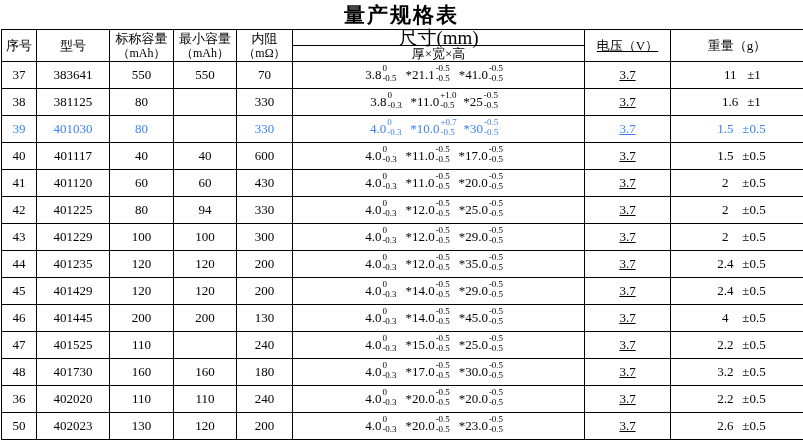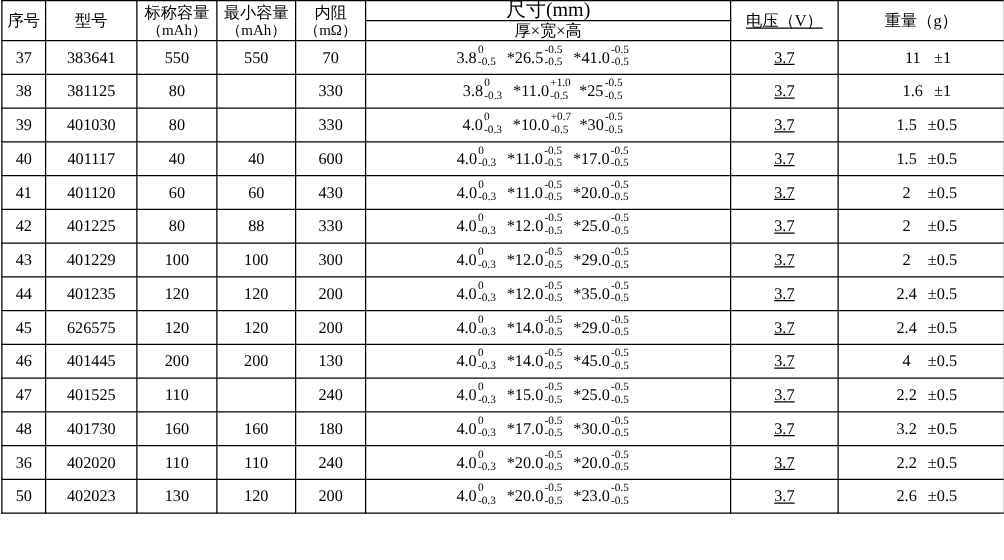--- a/index.html
+++ b/index.html
@@ -45,21 +45,21 @@
     font-size: 13px;
     padding: 0;
   }
   thead td {
     font-weight: normal;
     font-size: 13px;
     line-height: 15px;
     padding: 2px 1px;
   }
   thead td.dim-head {
-    font-size: 16px;
+    font-size: 19px;
     margin-left: 20px;
   }
   tbody td {
     height: 26px;
     font-size: 13px;
   }
   td.col-seq { width: 34px; }
   td.col-model { width: 72px; }
   td.col-nom { width: 63px; margin-left: 23px; }
   td.col-min { width: 62px; }
@@ -102,34 +102,35 @@
   .wt-cell {
     text-align: left;
     padding-left: 26px;
     white-space: nowrap;
   }
   .wt-val {
     display: inline-block;
     min-width: 34px;
   }
   .row-hl td {
-    color: #000000;
+    color: #3b82f6;
   }
   .hdr-sub {
     display: block;
     font-size: 12px;
     line-height: 14px;
     text-align: center;
   }
 </style>
 </head>
 <body>
 
 <div class="page">
 
+  <div class="doc-title">量产规格表</div>
 
   <table class="spec">
     <thead>
       <tr>
         <td class="col-seq" rowspan="2">序号</td>
         <td class="col-model" rowspan="2">型号</td>
         <td class="col-nom" rowspan="2">
           <span>标称容量</span>
           <span class="hdr-sub">（mAh）</span>
         </td>
@@ -149,21 +150,21 @@
         <td class="col-dim">厚×宽×高</td>
       </tr>
     </thead>
     <tbody id="tbody">
         <tr>
           <td class="col-seq">37</td>
           <td class="col-model">383641</td>
           <td class="col-nom">550</td>
           <td class="col-min">550</td>
           <td class="col-ir">70</td>
-          <td class="col-dim dim-cell"><span>3.8</span><span class="tol"><span class="up">0</span><span class="dn">-0.5</span></span><span>*26.5</span><span class="tol"><span class="up">-0.5</span><span class="dn">-0.5</span></span><span>*41.0</span><span class="tol"><span class="up">-0.5</span><span class="dn">-0.5</span></span></td>
+          <td class="col-dim dim-cell"><span>3.8</span><span class="tol"><span class="up">0</span><span class="dn">-0.5</span></span><span>*21.1</span><span class="tol"><span class="up">-0.5</span><span class="dn">-0.5</span></span><span>*41.0</span><span class="tol"><span class="up">-0.5</span><span class="dn">-0.5</span></span></td>
           <td class="col-volt">3.7</td>
           <td class="col-weight wt-cell"><span class="wt-val">11</span><span>±1</span></td>
         </tr>
         <tr>
           <td class="col-seq">38</td>
           <td class="col-model">381125</td>
           <td class="col-nom">80</td>
           <td class="col-min"></td>
           <td class="col-ir">330</td>
           <td class="col-dim dim-cell"><span>3.8</span><span class="tol"><span class="up">0</span><span class="dn">-0.3</span></span><span>*11.0</span><span class="tol"><span class="up">+1.0</span><span class="dn">-0.5</span></span><span>*25</span><span class="tol"><span class="up">-0.5</span><span class="dn">-0.5</span></span></td>
@@ -197,21 +198,21 @@
           <td class="col-min">60</td>
           <td class="col-ir">430</td>
           <td class="col-dim dim-cell"><span>4.0</span><span class="tol"><span class="up">0</span><span class="dn">-0.3</span></span><span>*11.0</span><span class="tol"><span class="up">-0.5</span><span class="dn">-0.5</span></span><span>*20.0</span><span class="tol"><span class="up">-0.5</span><span class="dn">-0.5</span></span></td>
           <td class="col-volt">3.7</td>
           <td class="col-weight wt-cell"><span class="wt-val">2</span><span>±0.5</span></td>
         </tr>
         <tr>
           <td class="col-seq">42</td>
           <td class="col-model">401225</td>
           <td class="col-nom">80</td>
-          <td class="col-min">88</td>
+          <td class="col-min">94</td>
           <td class="col-ir">330</td>
           <td class="col-dim dim-cell"><span>4.0</span><span class="tol"><span class="up">0</span><span class="dn">-0.3</span></span><span>*12.0</span><span class="tol"><span class="up">-0.5</span><span class="dn">-0.5</span></span><span>*25.0</span><span class="tol"><span class="up">-0.5</span><span class="dn">-0.5</span></span></td>
           <td class="col-volt">3.7</td>
           <td class="col-weight wt-cell"><span class="wt-val">2</span><span>±0.5</span></td>
         </tr>
         <tr>
           <td class="col-seq">43</td>
           <td class="col-model">401229</td>
           <td class="col-nom">100</td>
           <td class="col-min">100</td>
@@ -225,21 +226,21 @@
           <td class="col-model">401235</td>
           <td class="col-nom">120</td>
           <td class="col-min">120</td>
           <td class="col-ir">200</td>
           <td class="col-dim dim-cell"><span>4.0</span><span class="tol"><span class="up">0</span><span class="dn">-0.3</span></span><span>*12.0</span><span class="tol"><span class="up">-0.5</span><span class="dn">-0.5</span></span><span>*35.0</span><span class="tol"><span class="up">-0.5</span><span class="dn">-0.5</span></span></td>
           <td class="col-volt">3.7</td>
           <td class="col-weight wt-cell"><span class="wt-val">2.4</span><span>±0.5</span></td>
         </tr>
         <tr>
           <td class="col-seq">45</td>
-          <td class="col-model">626575</td>
+          <td class="col-model">401429</td>
           <td class="col-nom">120</td>
           <td class="col-min">120</td>
           <td class="col-ir">200</td>
           <td class="col-dim dim-cell"><span>4.0</span><span class="tol"><span class="up">0</span><span class="dn">-0.3</span></span><span>*14.0</span><span class="tol"><span class="up">-0.5</span><span class="dn">-0.5</span></span><span>*29.0</span><span class="tol"><span class="up">-0.5</span><span class="dn">-0.5</span></span></td>
           <td class="col-volt">3.7</td>
           <td class="col-weight wt-cell"><span class="wt-val">2.4</span><span>±0.5</span></td>
         </tr>
         <tr>
           <td class="col-seq">46</td>
           <td class="col-model">401445</td>

